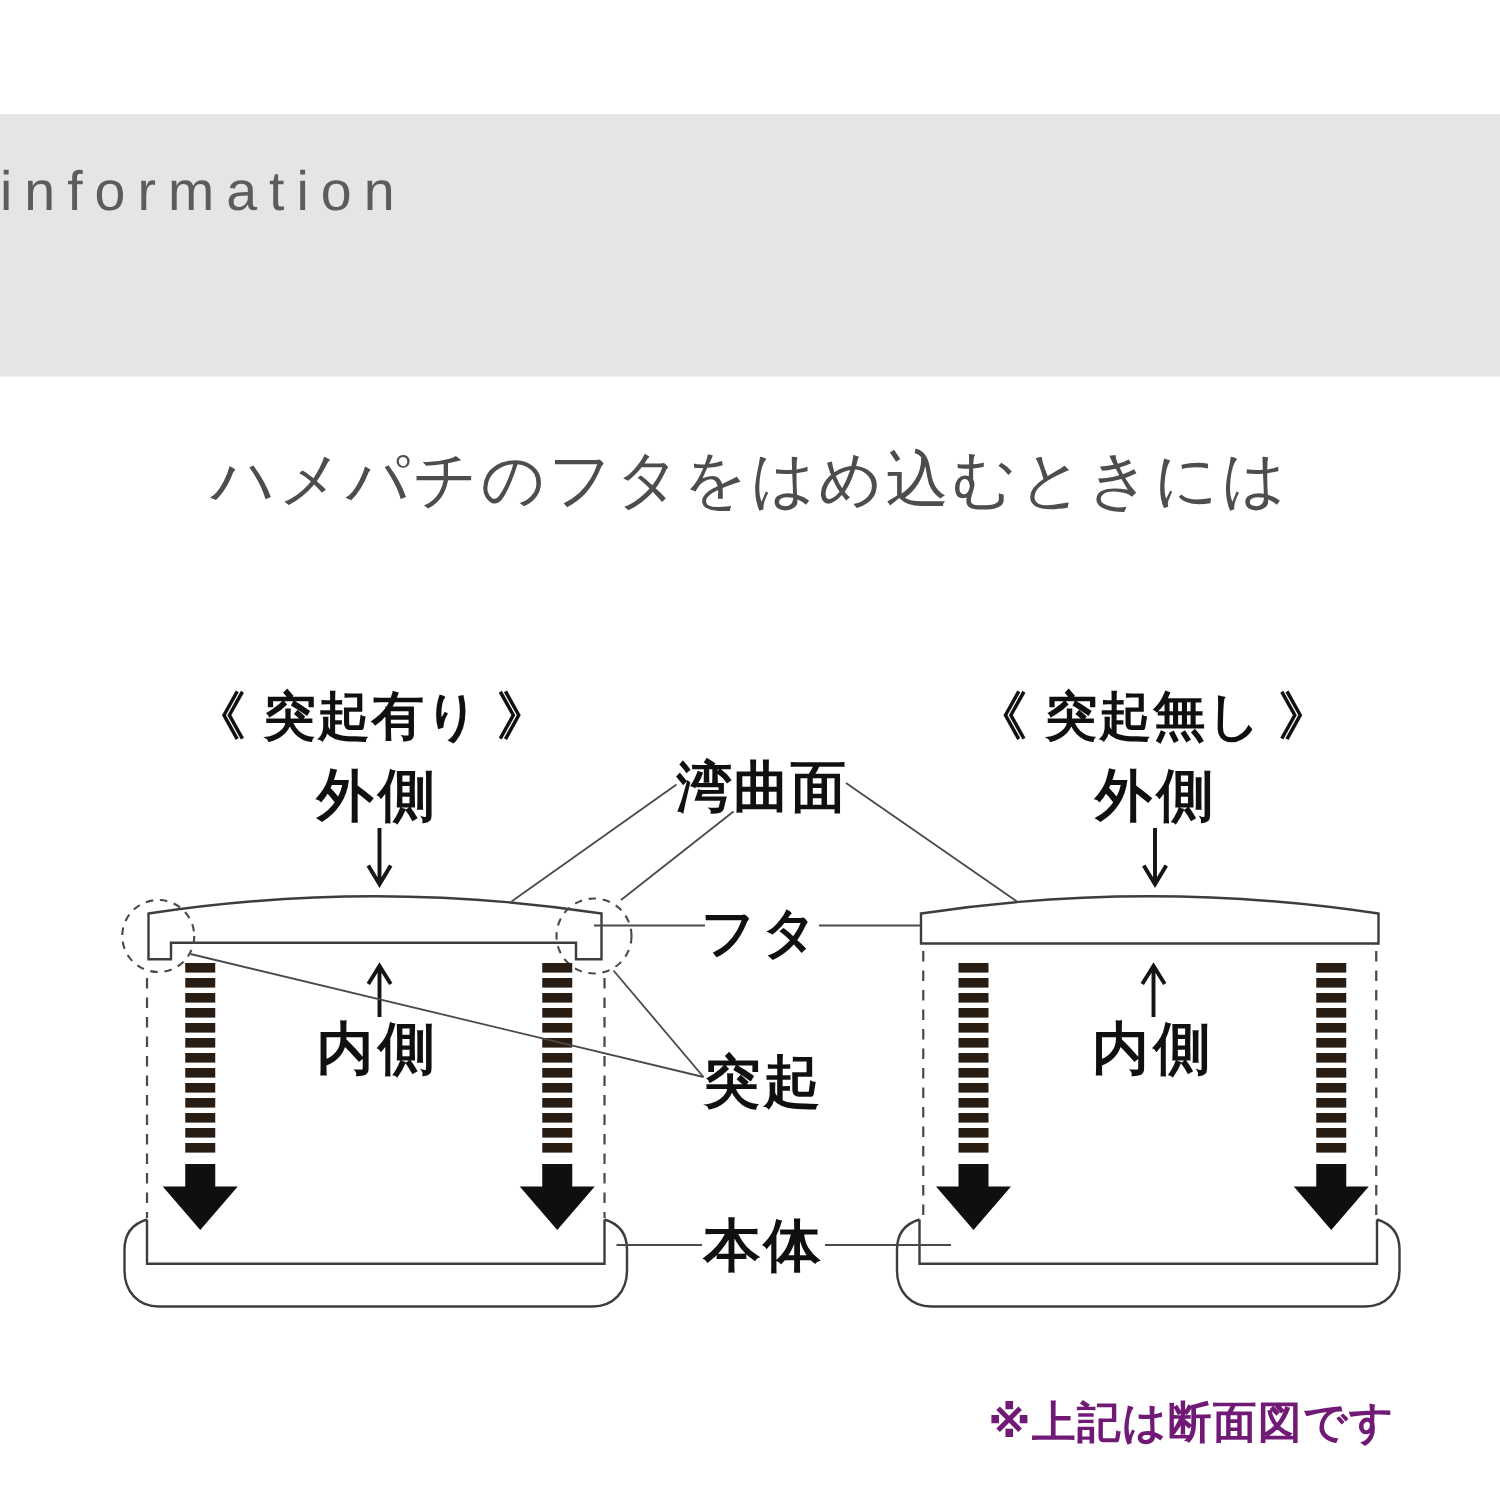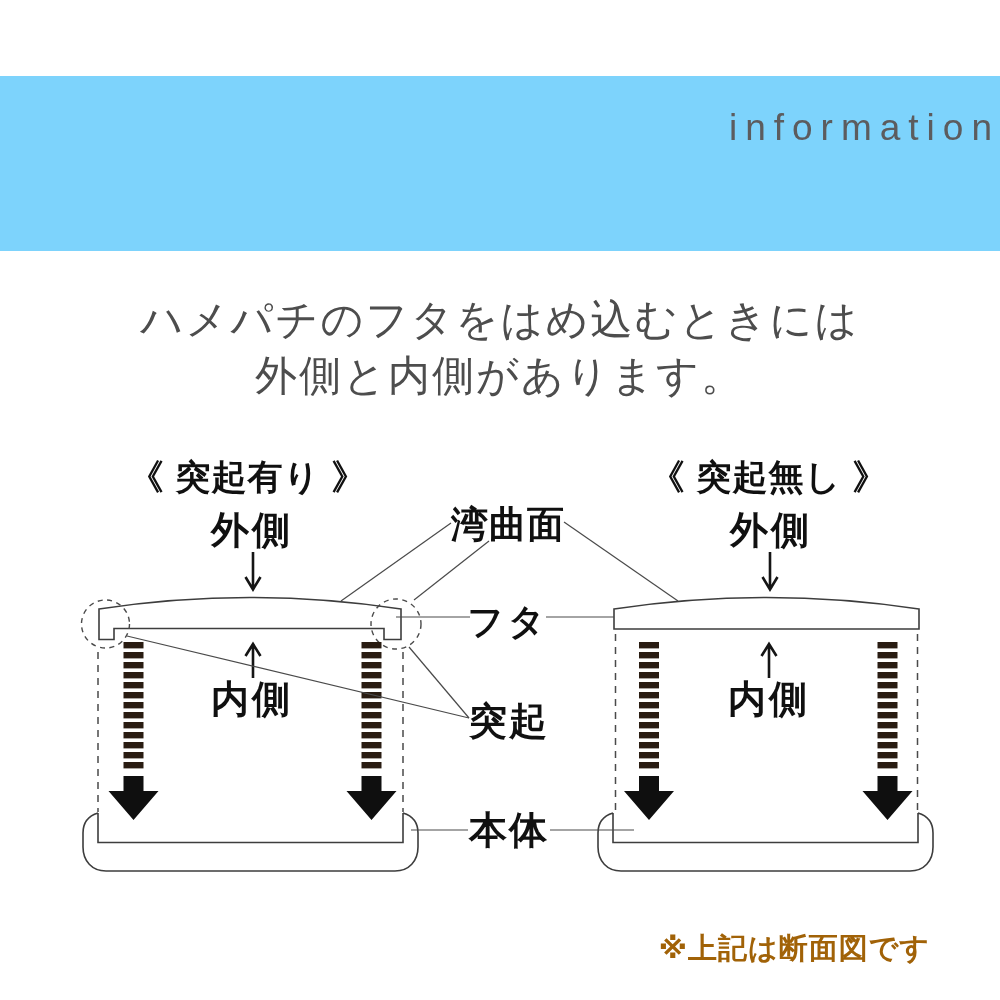--- a/index.html
+++ b/index.html
@@ -2,63 +2,62 @@
 <html><head>
 <meta charset="utf-8">
 <style>
   html,body{margin:0;padding:0;}
   body{
     width:1000px;height:1000px;background:#ffffff;overflow:hidden;position:relative;
     font-family:"Liberation Sans","DejaVu Sans",sans-serif;
   }
   .band{
     position:absolute;top:76px;left:0;width:1000px;height:175px;
-    background:#7dd3fc;text-align:right;
+    background:#e5e5e5;text-align:left;
   }
   .eyebrow{
     margin-top:30px;line-height:44px;font-size:37px;letter-spacing:8px;
     color:#5c5c5e;font-weight:400;
   }
   .title{
     margin-top:13px;line-height:64px;font-size:55px;letter-spacing:3px;
     color:#565659;font-weight:500;
   }
   .intro{
     position:absolute;top:292px;left:0;width:1000px;text-align:center;
     font-size:42px;line-height:56px;letter-spacing:2px;color:#4d4d4d;font-weight:500;
   }
   svg.diagram{position:absolute;top:430px;left:0;}
   svg.diagram text{
     font-family:"Liberation Sans","DejaVu Sans",sans-serif;
     font-weight:700;fill:#101010;text-anchor:middle;
   }
   .footnote{
     position:absolute;top:929px;right:70px;font-size:29px;letter-spacing:1px;
-    font-weight:600;color:#a16207;
+    font-weight:600;color:#701a75;
   }
   .outline{fill:#ffffff;stroke:#3d3d3d;stroke-width:1.6;}
   .openline{fill:none;stroke:#3d3d3d;stroke-width:1.6;}
   .dashwall{fill:none;stroke:#4a4a4a;stroke-width:1.5;stroke-dasharray:7 6;}
   .dashcircle{fill:none;stroke:#4a4a4a;stroke-width:1.4;stroke-dasharray:5 4.5;}
   .leader{fill:none;stroke:#4a4a4a;stroke-width:1.2;}
   .thinarrow{fill:none;stroke:#151515;stroke-width:2.6;}
   .solidarrow{fill:#0f0f0f;stroke:none;}
 </style>
 </head>
 <body>
 
 <div class="page">
 
   <div class="band">
     <div class="eyebrow">information</div>
   </div>
 
   <div class="intro">
     <div>ハメパチのフタをはめ込むときには</div>
-    <div>外側と内側があります。</div>
   </div>
 
   <svg class="diagram" width="1000" height="550" viewBox="0 430 1000 550" xmlns="http://www.w3.org/2000/svg">
     <defs>
       <pattern id="hatch" x="0" y="642" width="20" height="10" patternUnits="userSpaceOnUse">
         <rect width="20" height="6.4" fill="#291c12"></rect>
       </pattern>
     </defs>
 
     <g>

